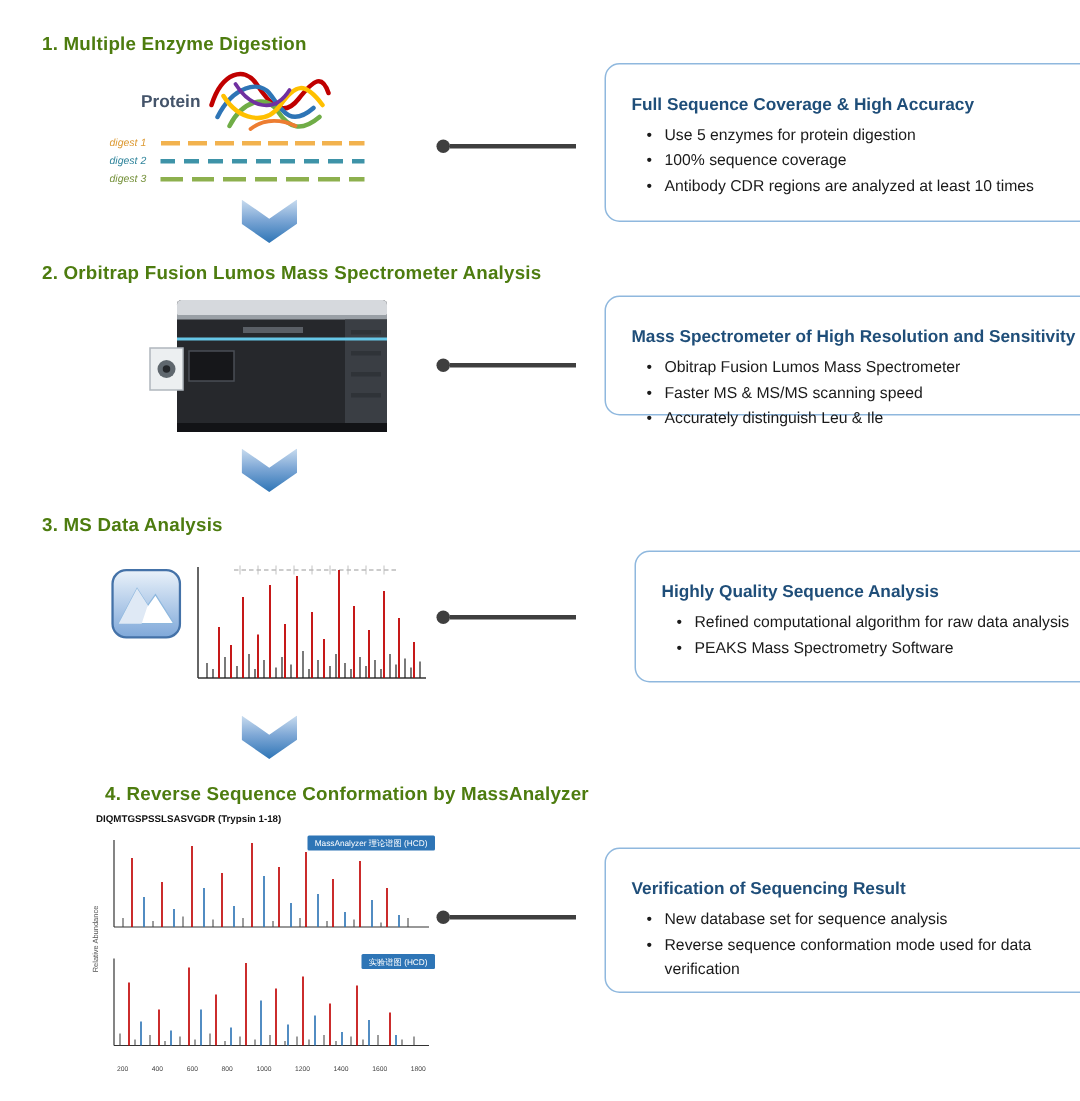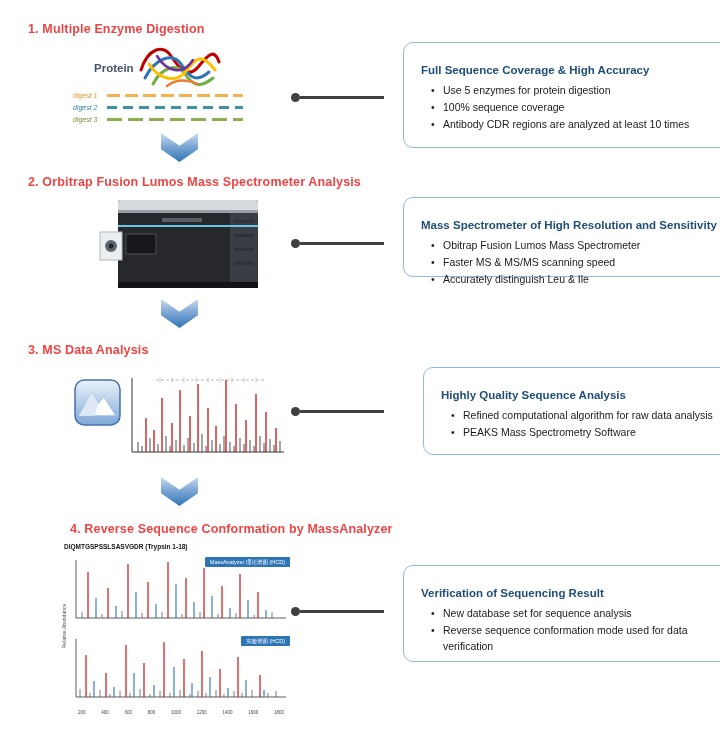--- a/index.html
+++ b/index.html
@@ -1,20 +1,20 @@
 <!DOCTYPE html>
 <html><head>
 <meta charset="utf-8">
 <style>
   * { margin:0; padding:0; box-sizing:border-box; }
   html,body { background:#ffffff; }
   body { font-family:"Liberation Sans", sans-serif; }
   .page { position:relative; width:720px; height:734px; background:#ffffff; overflow:hidden; }
 
-  .heading { position:absolute; font-size:12.5px; font-weight:bold; color:#ef4444; letter-spacing:.15px; }
+  .heading { position:absolute; font-size:12.5px; font-weight:bold; color:#4d7c0f; letter-spacing:.15px; }
   .h1 { left:28px; top:22px; }
   .h2 { left:28px; top:175px; }
   .h3 { left:28px; top:343px; }
   .h4 { left:28px; top:522px;margin-left:42px; }
 
   .callout { position:absolute; left:403px; width:329px; border:1.5px solid #8FB8DE; border-radius:10px; background:#ffffff; padding:19px 10px 8px 15px; }
   .b1 { top:42px;  height:106px; }
   .b2 { top:197px; height:80px; }
   .b3 { top:367px; height:88px;margin-left:20px; }
   .b4 { top:565px; height:97px; }

